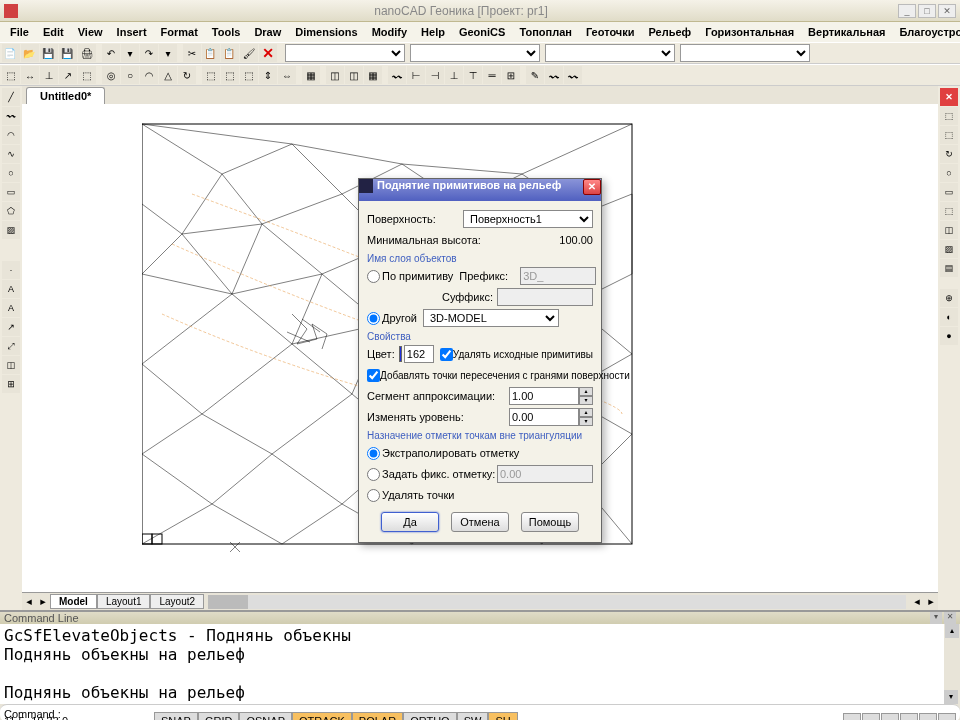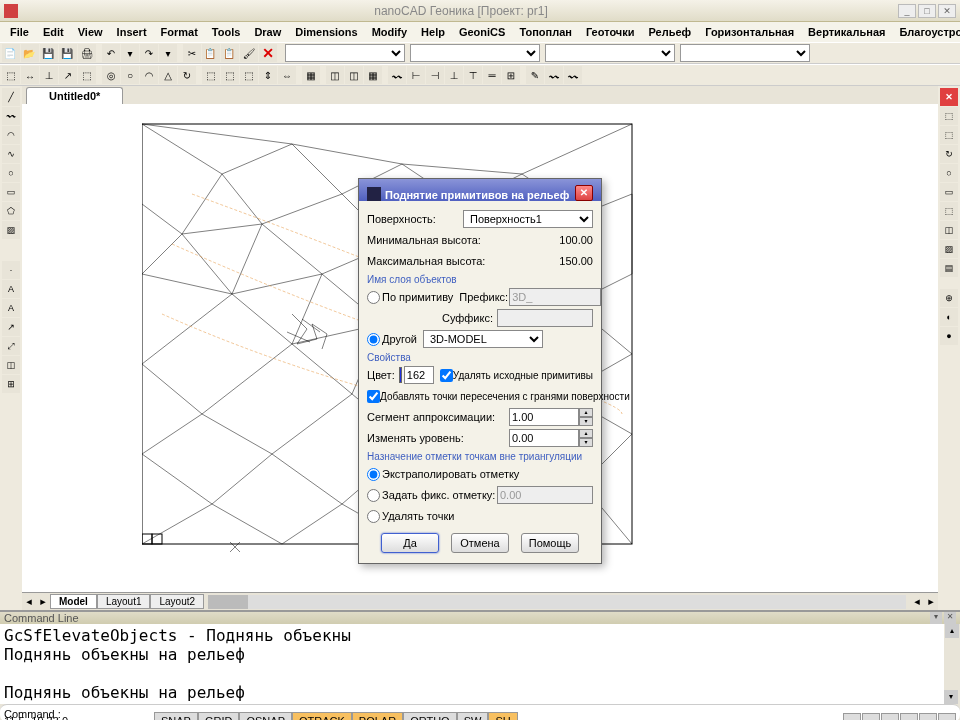--- a/index.html
+++ b/index.html
@@ -20,21 +20,21 @@
 .toolbar .combo { height:18px; border:1px solid #999; background:#fff; margin:0 2px; }
 .toolbar .x-red { color:#d00; font-weight:bold; font-size:14px; }
 
 .workarea { display:flex; height:524px; }
 .ltools,.rtools { width:22px; background:#eeeade; display:flex; flex-direction:column; gap:1px; padding:2px 0; }
 .ltools .tb,.rtools .tb { width:18px; height:18px; margin:0 auto; background:#e8e4d8; border:1px solid transparent; font-size:9px; text-align:center; line-height:16px; cursor:pointer; }
 .rtools .red-x { background:#e04040; color:#fff; font-weight:bold; }
 
 .canvaswrap { flex:1; display:flex; flex-direction:column; background:#fff; }
 .tabbar { height:18px; background:#e8e4d8; display:flex; align-items:flex-end; padding:0 4px; }
-.tabbar .tab { padding:2px 22px; background:#fff; border:1px solid #999; border-bottom:none; border-radius:3px 3px 0 0; font-weight:bold; }
+.tabbar .tab { padding:2px 13px; background:#fff; border:1px solid #999; border-bottom:none; border-radius:3px 3px 0 0; font-weight:bold; }
 .canvas { flex:1; background:#fff; position:relative; overflow:hidden; }
 .mesh { position:absolute; left:120px; top:10px; width:510px; height:440px; }
 .mesh line { stroke:#000; stroke-width:0.5; }
 .htabs { height:18px; background:#e8e4d8; display:flex; align-items:center; border-top:1px solid #999; }
 .htabs .nav { width:14px; text-align:center; cursor:pointer; }
 .htabs .tab { padding:1px 8px; border:1px solid #999; background:#eee; cursor:pointer; font-size:10px; }
 .htabs .tab.active { background:#fff; font-weight:bold; }
 .htabs .scroll { flex:1; height:14px; background:#ddd; margin:0 4px; position:relative; }
 .htabs .scroll .thumb { position:absolute; left:0; width:40px; height:100%; background:#bbb; }
 
@@ -49,21 +49,21 @@
 
 .statusbar { height:20px; background:#e8e4d8; border-top:1px solid #fff; display:flex; align-items:center; padding:0 4px; gap:0; font-size:10px; }
 .statusbar .coords { flex:0 0 150px; }
 .statusbar .sb { padding:2px 6px; border:1px solid #999; background:#ddd; cursor:pointer; }
 .statusbar .sb.on { background:#f8c060; }
 .statusbar .spacer { flex:1; }
 .statusbar .rb { width:18px; height:16px; border:1px solid #999; background:#ddd; margin-left:1px; cursor:pointer; }
 
 
 .dialog { position:absolute; left:358px; top:178px; width:244px; background:#f4f2e8; border:1px solid #666; box-shadow:3px 3px 8px rgba(0,0,0,0.3); }
-.dlgtitle { height:22px; background:linear-gradient(#8a94d8,#5060c0); display:flex; align-items:flex-end; padding:0 8px; color:#fff; font-weight:bold; font-size:11px; }
+.dlgtitle { height:22px; background:linear-gradient(#8a94d8,#5060c0); display:flex; align-items:flex-start; padding:0 0; color:#fff; font-weight:bold; font-size:11px; }
 .dlgtitle .icon { width:14px; height:14px; background:#224; margin-right:4px; }
 .dlgtitle .close { margin-left:auto; width:18px; height:16px; background:linear-gradient(#f88,#d44); border:1px solid #800; color:#fff; text-align:center; line-height:14px; font-size:10px; cursor:pointer; border-radius:2px; }
 .dlgbody { padding:6px 8px; }
 .row { display:flex; align-items:center; margin:3px 0; min-height:18px; }
 .row label { flex:0 0 auto; }
 .row .val { margin-left:auto; }
 .row select,.row input[type=text] { height:18px; border:1px solid #888; background:#fff; font-size:11px; padding:0 2px; }
 .row input[disabled] { background:#eee; color:#999; }
 .section { color:#4060c0; font-size:10px; margin:4px 0 2px; }
 .spin { display:flex; }
@@ -384,40 +384,36 @@
     <div class="row">
       <label>Поверхность:</label>
       <select style="width:130px;margin-left:auto">
         <option>Поверхность1</option>
       </select>
     </div>
     <div class="row">
       <label>Минимальная высота:</label>
       <span class="val">100.00</span>
     </div>
-    <div class="row">
-      <label>Максимальная высота:</label>
-      <span class="val">150.00</span>
-    </div>
 
     <div class="section">Имя слоя объектов</div>
     <div class="row">
       <input type="radio" name="layermode" style="">
       <label style="margin:0 6px 0 2px">По примитиву</label>
       <label>Префикс:</label>
-      <input type="text" disabled="" style="width: 92px; margin-left: 1px;" value="3D_">
+      <input type="text" disabled="" style="width: 76px; margin-left: 12px;" value="3D_">
     </div>
     <div class="row" style="justify-content:flex-end">
       <label>Суффикс:</label>
       <input type="text" disabled="" style="width: 96px; margin-left: 4px;">
     </div>
     <div class="row">
       <input type="radio" name="layermode" checked="" style="">
       <label style="margin:0 6px 0 2px">Другой</label>
-      <select style="width:120px">
+      <select style="width:136px">
         <option>3D-MODEL</option>
       </select>
     </div>
 
     <div class="section">Свойства</div>
     <div class="row">
       <label>Цвет:</label>
       <span class="colorbox" style="margin:0 2px 0 4px"></span>
       <input type="text" style="width: 30px;" value="162">
       <input type="checkbox" checked="" style="margin-left: 6px;">

